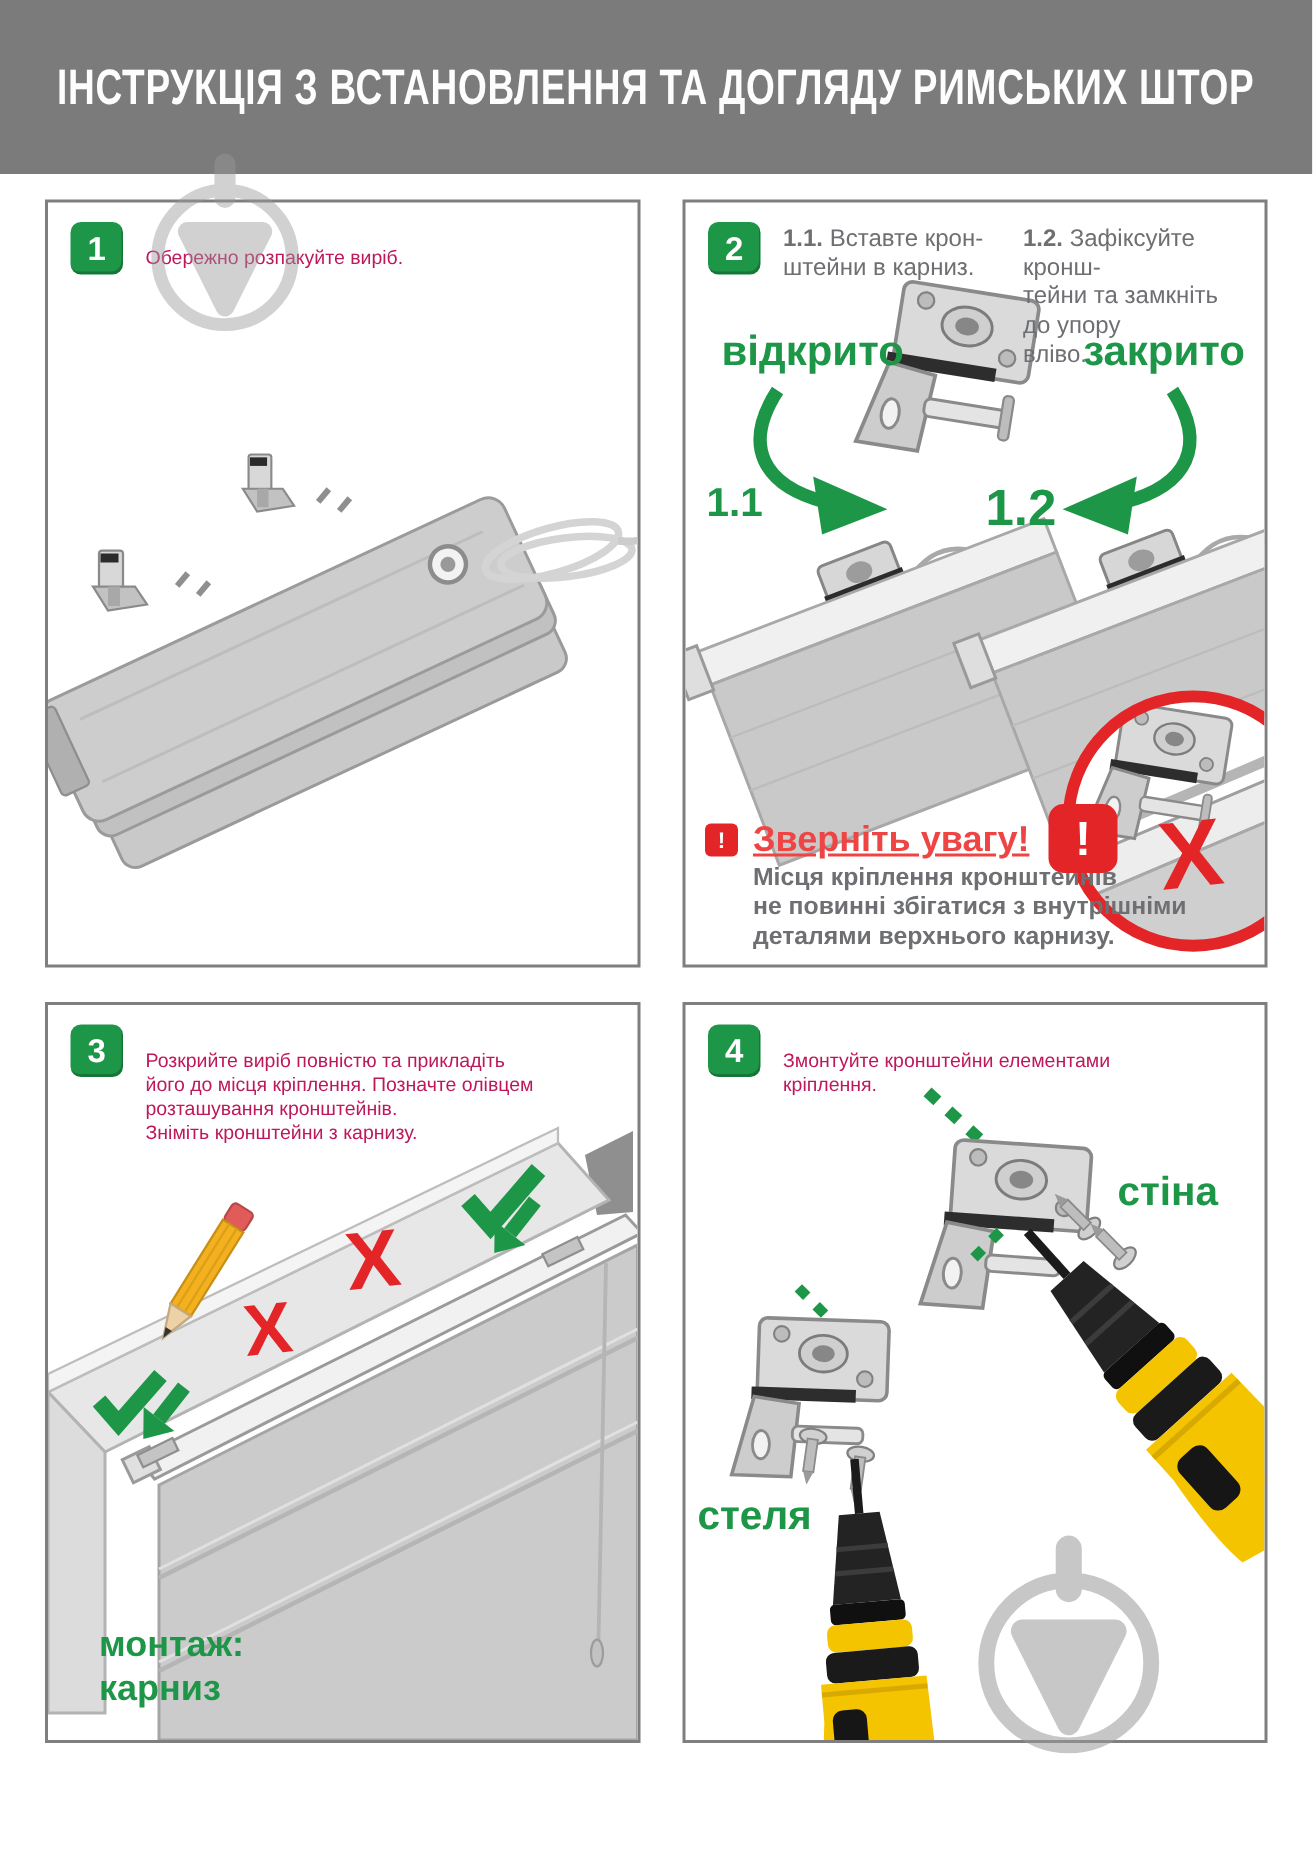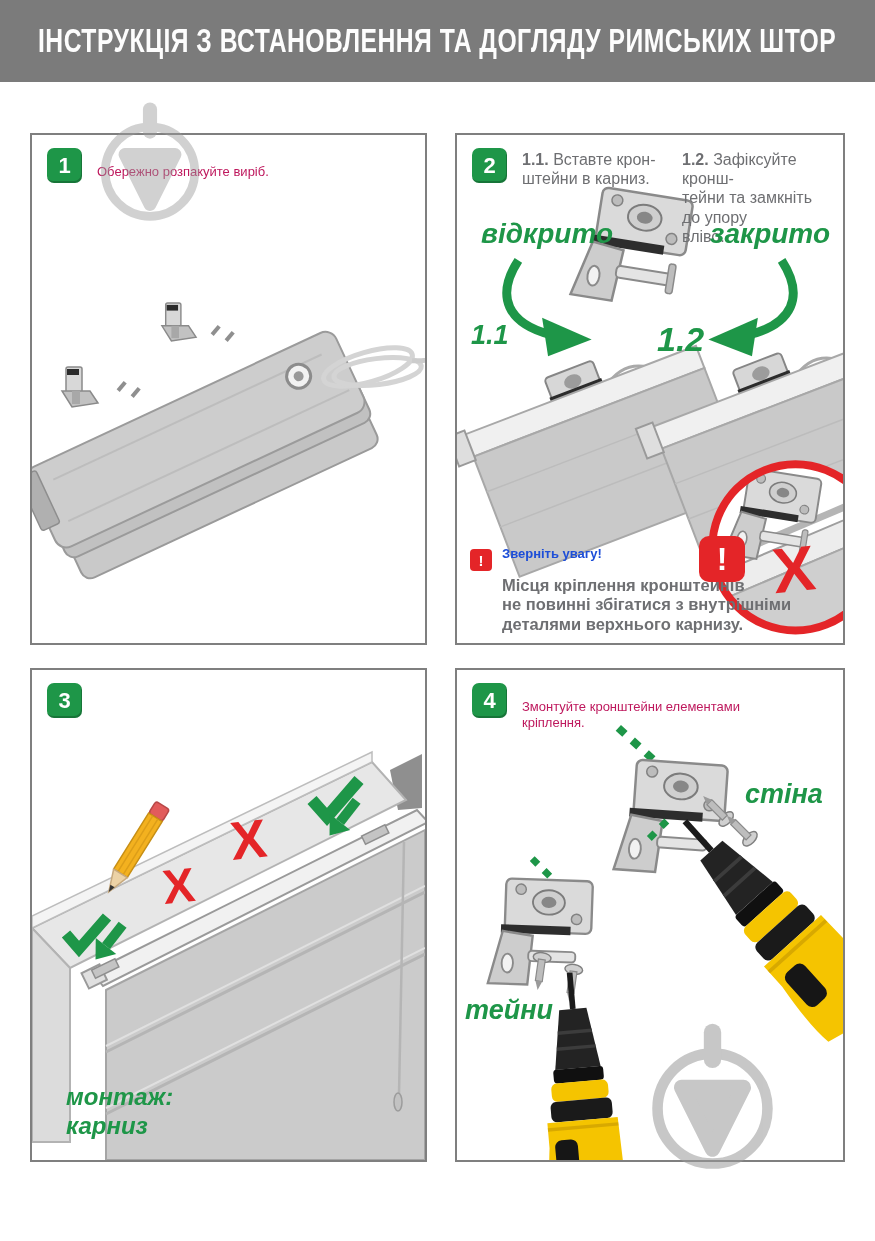--- a/index.html
+++ b/index.html
@@ -1,51 +1,51 @@
 <!DOCTYPE html>
 <html><head>
 <meta charset="utf-8">
 <style>
   html,body{margin:0;padding:0;background:#ffffff;}
   .page{position:relative;width:875px;height:1241px;background:#fff;overflow:hidden;
         font-family:"Liberation Sans",sans-serif;}
   
-  .hdr{position:absolute;left:0;top:0;width:875px;height:82px;background:#7b7b7b;
+  .hdr{position:absolute;left:0;top:0;width:875px;height:116px;background:#7b7b7b;
        display:flex;align-items:center;justify-content:center;}
   .hdr h1{margin:0;color:#fdfdfd;font-size:26px;font-weight:bold;letter-spacing:.5px;
           transform:scale(.95,1.28);white-space:nowrap;}
   
   .panel{position:absolute;background:#fff;border:2px solid #7f7f7f;box-sizing:border-box;overflow:hidden;}
   #p1{left:30px;top:133px;width:397px;height:512px;}
   #p2{left:455px;top:133px;width:390px;height:512px;}
   #p3{left:30px;top:668px;width:397px;height:494px;}
   #p4{left:455px;top:668px;width:390px;height:494px;}
   .step-head{display:flex;gap:15px;padding:13px 15px 0 15px;align-items:flex-start;position:relative;z-index:3;}
   .badge{flex:0 0 auto;width:35px;height:35px;border-radius:7px;background:#1e9648;color:#fff;
          font-size:22px;font-weight:bold;display:flex;align-items:center;justify-content:center;
          box-shadow:inset -1px -2px 0 rgba(0,0,0,.22);}
   .instr{margin:16px 0 0 0;color:#be185d;font-size:13px;line-height:1.24;}
   .preline{white-space:pre-line;}
   .cols{display:flex;gap:12px;flex:1;}
   .cols p{margin:2px 0 0 0;color:#6e6f72;font-size:16px;line-height:1.2;}
   .cols p:first-child{width:148px;flex:0 0 auto;}
   .fig-svg{position:absolute;left:0;top:0;width:100%;height:100%;z-index:1;}
-  .glabel{position:absolute;color:#1e9648;font-weight:bold;z-index:3;line-height:1.1;font-style:italic;}
+  .glabel{position:absolute;color:#1e9648;font-weight:bold;z-index:3;line-height:1.1;}
   .lbl-open{left:24px;top:84px;font-size:28px;}
   .lbl-closed{right:13px;top:84px;font-size:28px;}
   .lbl-fig1{left:14px;top:186px;font-size:27px;}
   .lbl-fig2{left:200px;top:186px;font-size:34px;}
   .lbl-wall{left:288px;top:110px;font-size:27px;}
   .lbl-ceiling{left:8px;top:326px;font-size:27px;}
   .lbl-mount{left:34px;top:413px;font-size:24px;line-height:1.2;}
   
   .warn-icon{position:absolute;left:13px;top:414px;width:22px;height:22px;border-radius:4px;
              background:#e42528;color:#fff;font-size:15px;font-weight:bold;display:flex;
              align-items:center;justify-content:center;z-index:4;}
-  .warn-title{position:absolute;left:45px;top:411px;font-size:13px;font-weight:bold;color:#1d4ed8;z-index:4;}
+  .warn-title{position:absolute;left:45px;top:411px;font-size:24px;font-weight:bold;color:#ef4444;z-index:4;text-decoration:underline;}
   .warn-text{position:absolute;left:45px;top:441px;font-size:16.5px;color:#6e6f72;line-height:1.17;z-index:4;font-weight:bold;}
   .warn-badge{position:absolute;left:242px;top:401px;width:46px;height:46px;border-radius:10px;
               background:#e42528;color:#fff;font-size:32px;font-weight:bold;display:flex;
               align-items:center;justify-content:center;z-index:5;}
   
   .wm{position:absolute;z-index:6;pointer-events:none;}
   #wm1{left:95px;top:97px;width:110px;}
   #wm2{left:645px;top:1017px;width:135px;}
 </style>
 </head>
@@ -180,20 +180,24 @@
     <div class="warn-title">Зверніть увагу!</div>
     <div class="warn-text preline">Місця кріплення кронштейнів
 не повинні збігатися з внутрішніми
 деталями верхнього карнизу.</div>
     <div class="warn-badge">!</div>
   </section>
 
   <section class="panel" id="p3">
     <div class="step-head">
       <div class="badge">3</div>
+      <p class="instr preline">Розкрийте виріб повністю та прикладіть
+його до місця кріплення. Позначте олівцем
+розташування кронштейнів.
+Зніміть кронштейни з карнизу.</p>
     </div>
 
     <svg class="fig-svg" viewBox="0 0 393 490">
       <defs>
         <g id="p3-garr">
           <rect x="-5" y="-27" width="10" height="27" fill="#1e9648"></rect>
           <polygon points="-13,0 13,0 0,17" fill="#1e9648"></polygon>
         </g>
       </defs>
 
@@ -286,21 +290,21 @@
       <use href="#p4-drill" transform="translate(257,182) rotate(-42) scale(1.25)"></use>
 
       <path d="M76,190 L104,218" stroke="#1e9648" stroke-width="7" stroke-dasharray="8 9"></path>
       <use href="#p4-plate3d" transform="translate(50,210) rotate(2) scale(.95)"></use>
       <use href="#p4-screw" transform="translate(86,290) rotate(8)"></use>
       <use href="#p4-screw" transform="translate(118,302) rotate(8)"></use>
       <use href="#p4-drill" transform="translate(117,342) rotate(-5) scale(1.15)"></use>
     </svg>
 
     <div class="glabel lbl-wall">стіна</div>
-    <div class="glabel lbl-ceiling">тейни</div>
+    <div class="glabel lbl-ceiling">стеля</div>
   </section>
 
   <svg id="wm1" class="wm" viewBox="-70 -95 140 190">
     <g fill="#9a9a9a" opacity="0.45">
       <circle r="57" fill="none" stroke="#9a9a9a" stroke-width="11"></circle>
       <rect x="-9" y="-88" width="18" height="46" rx="9"></rect>
       <path d="M-32,-22 L32,-22 L0,42 Z" stroke="#9a9a9a" stroke-width="16" stroke-linejoin="round"></path>
     </g>
   </svg>
   <svg id="wm2" class="wm" viewBox="-70 -95 140 190">

